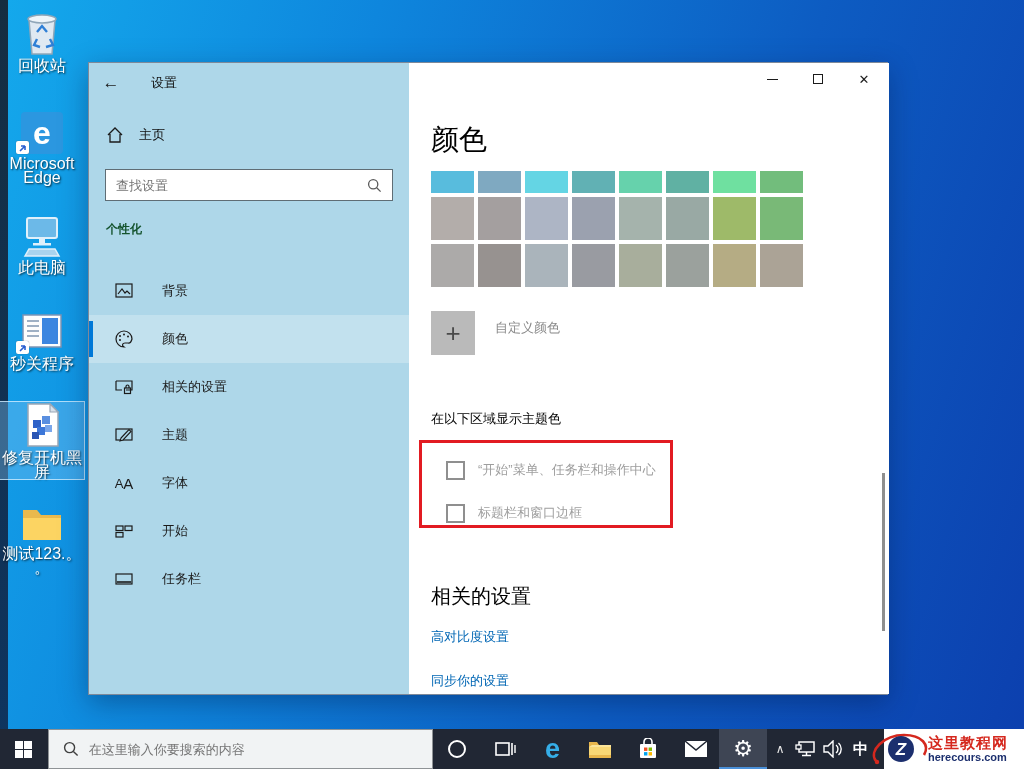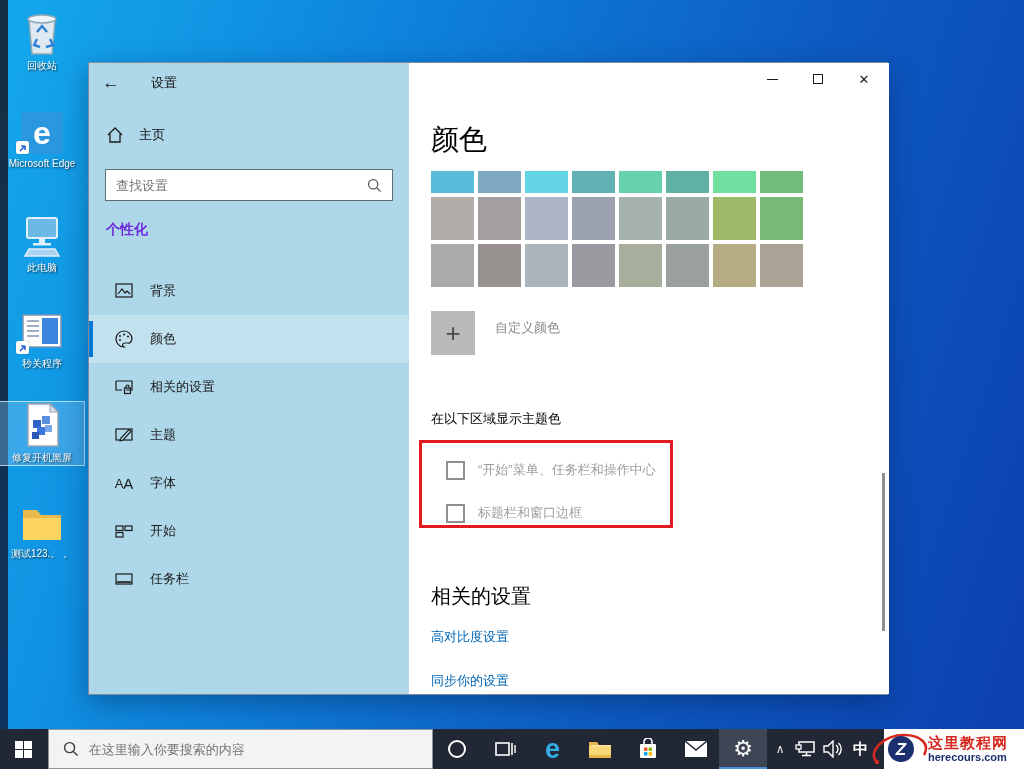--- a/index.html
+++ b/index.html
@@ -4,43 +4,43 @@
 <style>
   * { margin:0; padding:0; box-sizing:border-box; }
   html,body { width:1024px; height:769px; overflow:hidden; }
   body { font-family:"Liberation Sans","DejaVu Sans",sans-serif; position:relative;
          background:linear-gradient(108deg,#14a9ec 0%,#0e86dd 30%,#0d5cc2 65%,#0c3fae 100%); }
   .edge-shade { position:absolute; left:0; top:0; width:8px; height:769px; background:linear-gradient(180deg,#15202e,#0e2a52); opacity:.9; }
 
   
   .dicon { position:absolute; width:84px; text-align:center; }
   .dicon .art { height:46px; display:flex; align-items:flex-end; justify-content:center; position:relative; }
-  .dicon .lbl { margin-top:3px; font-size:10px; color:#fff; text-shadow:1px 1px 2px rgba(0,0,0,.75); line-height:14px; }
+  .dicon .lbl { margin-top:3px; font-size:16px; color:#fff; text-shadow:1px 1px 2px rgba(0,0,0,.75); line-height:14px; }
   .dicon.selected { background:rgba(120,190,240,.40); outline:1px solid rgba(205,235,255,.85);text-align:center; }
   .shortcut-arrow { position:absolute; left:16px; bottom:0; width:13px; height:13px; background:#fff; border-radius:2px; box-shadow:0 0 1px rgba(0,0,0,.5); }
   .edge-tile { width:42px; height:42px; background:#2b97e0; border-radius:4px; color:#fff; font-weight:bold; font-size:32px; line-height:42px; }
 
   
   .win { position:absolute; left:88px; top:62px; width:800px; height:633px; background:#fff;
          border:1px solid rgba(20,40,70,.55); box-shadow:0 8px 26px rgba(0,20,60,.35); }
   .sidebar { position:absolute; left:0; top:0; width:320px; height:100%; background:#aed7e9; }
   .titlebar-left { position:absolute; left:0; top:0; height:40px; display:flex; align-items:center; }
   .back-btn { width:44px; height:40px; display:flex; align-items:center; justify-content:center; font-size:17px; color:#1b1b1b; cursor:pointer; }
   .win-title { font-size:13px; color:#111; margin-left:18px; }
   .caption-btns { position:absolute; right:0; top:0; display:flex; }
   .cap { width:46px; height:32px; display:flex; align-items:center; justify-content:center; color:#1b1b1b; font-size:13px; }
   .cap .maxbox { width:10px; height:10px; border:1px solid #1b1b1b; }
   .cap .minline { width:11px; height:0; border-top:1px solid #1b1b1b; }
 
   .home-row { position:absolute; left:16px; top:62px; display:flex; align-items:center; gap:14px; color:#111; font-size:13px; }
   .side-search { position:absolute; left:16px; top:106px; width:288px; height:32px; background:#fff; border:1px solid #5f6d75; display:flex; align-items:center; }
   .side-search input { flex:1; border:none; outline:none; background:transparent; font-size:13px; color:#333; padding:0 8px 0 10px; font-family:inherit; }
-  .side-section { position:absolute; left:17px; top:158px; font-size:14px; font-weight:bold; color:#6d28d9; }
+  .side-section { position:absolute; left:17px; top:158px; font-size:12px; font-weight:bold; color:#14532d; }
   .nav { position:absolute; left:0; top:204px; width:100%; }
-  .nav-item { position:relative; height:48px; display:flex; align-items:center; padding-left:25px; gap:16px; font-size:13px; color:#1b1b1b; cursor:pointer; }
+  .nav-item { position:relative; height:48px; display:flex; align-items:center; padding-left:25px; gap:28px; font-size:13px; color:#1b1b1b; cursor:pointer; }
   .nav-item.sel { background:rgba(255,255,255,.25); }
   .nav-item .accent { position:absolute; left:0; top:6px; width:4px; height:36px; background:#0078d7; }
   .nav-ic { width:20px; height:20px; display:flex; align-items:center; justify-content:center; }
   .fonts-glyph { font-size:13px; letter-spacing:0; color:#1b1b1b; }
   .fonts-glyph b { font-size:15px; font-weight:normal; }
 
   .content { position:absolute; left:320px; top:0; width:480px; height:100%; background:#fff; padding-left:22px; }
   .page-title { margin-top:58px; font-size:28px; font-weight:300; color:#000; }
   .swatches { margin-top:12px; width:372px; display:grid; grid-template-columns:repeat(8,43px); grid-template-rows:22px 43px 43px; gap:4px; }
   .sw { width:43px; cursor:pointer; }

